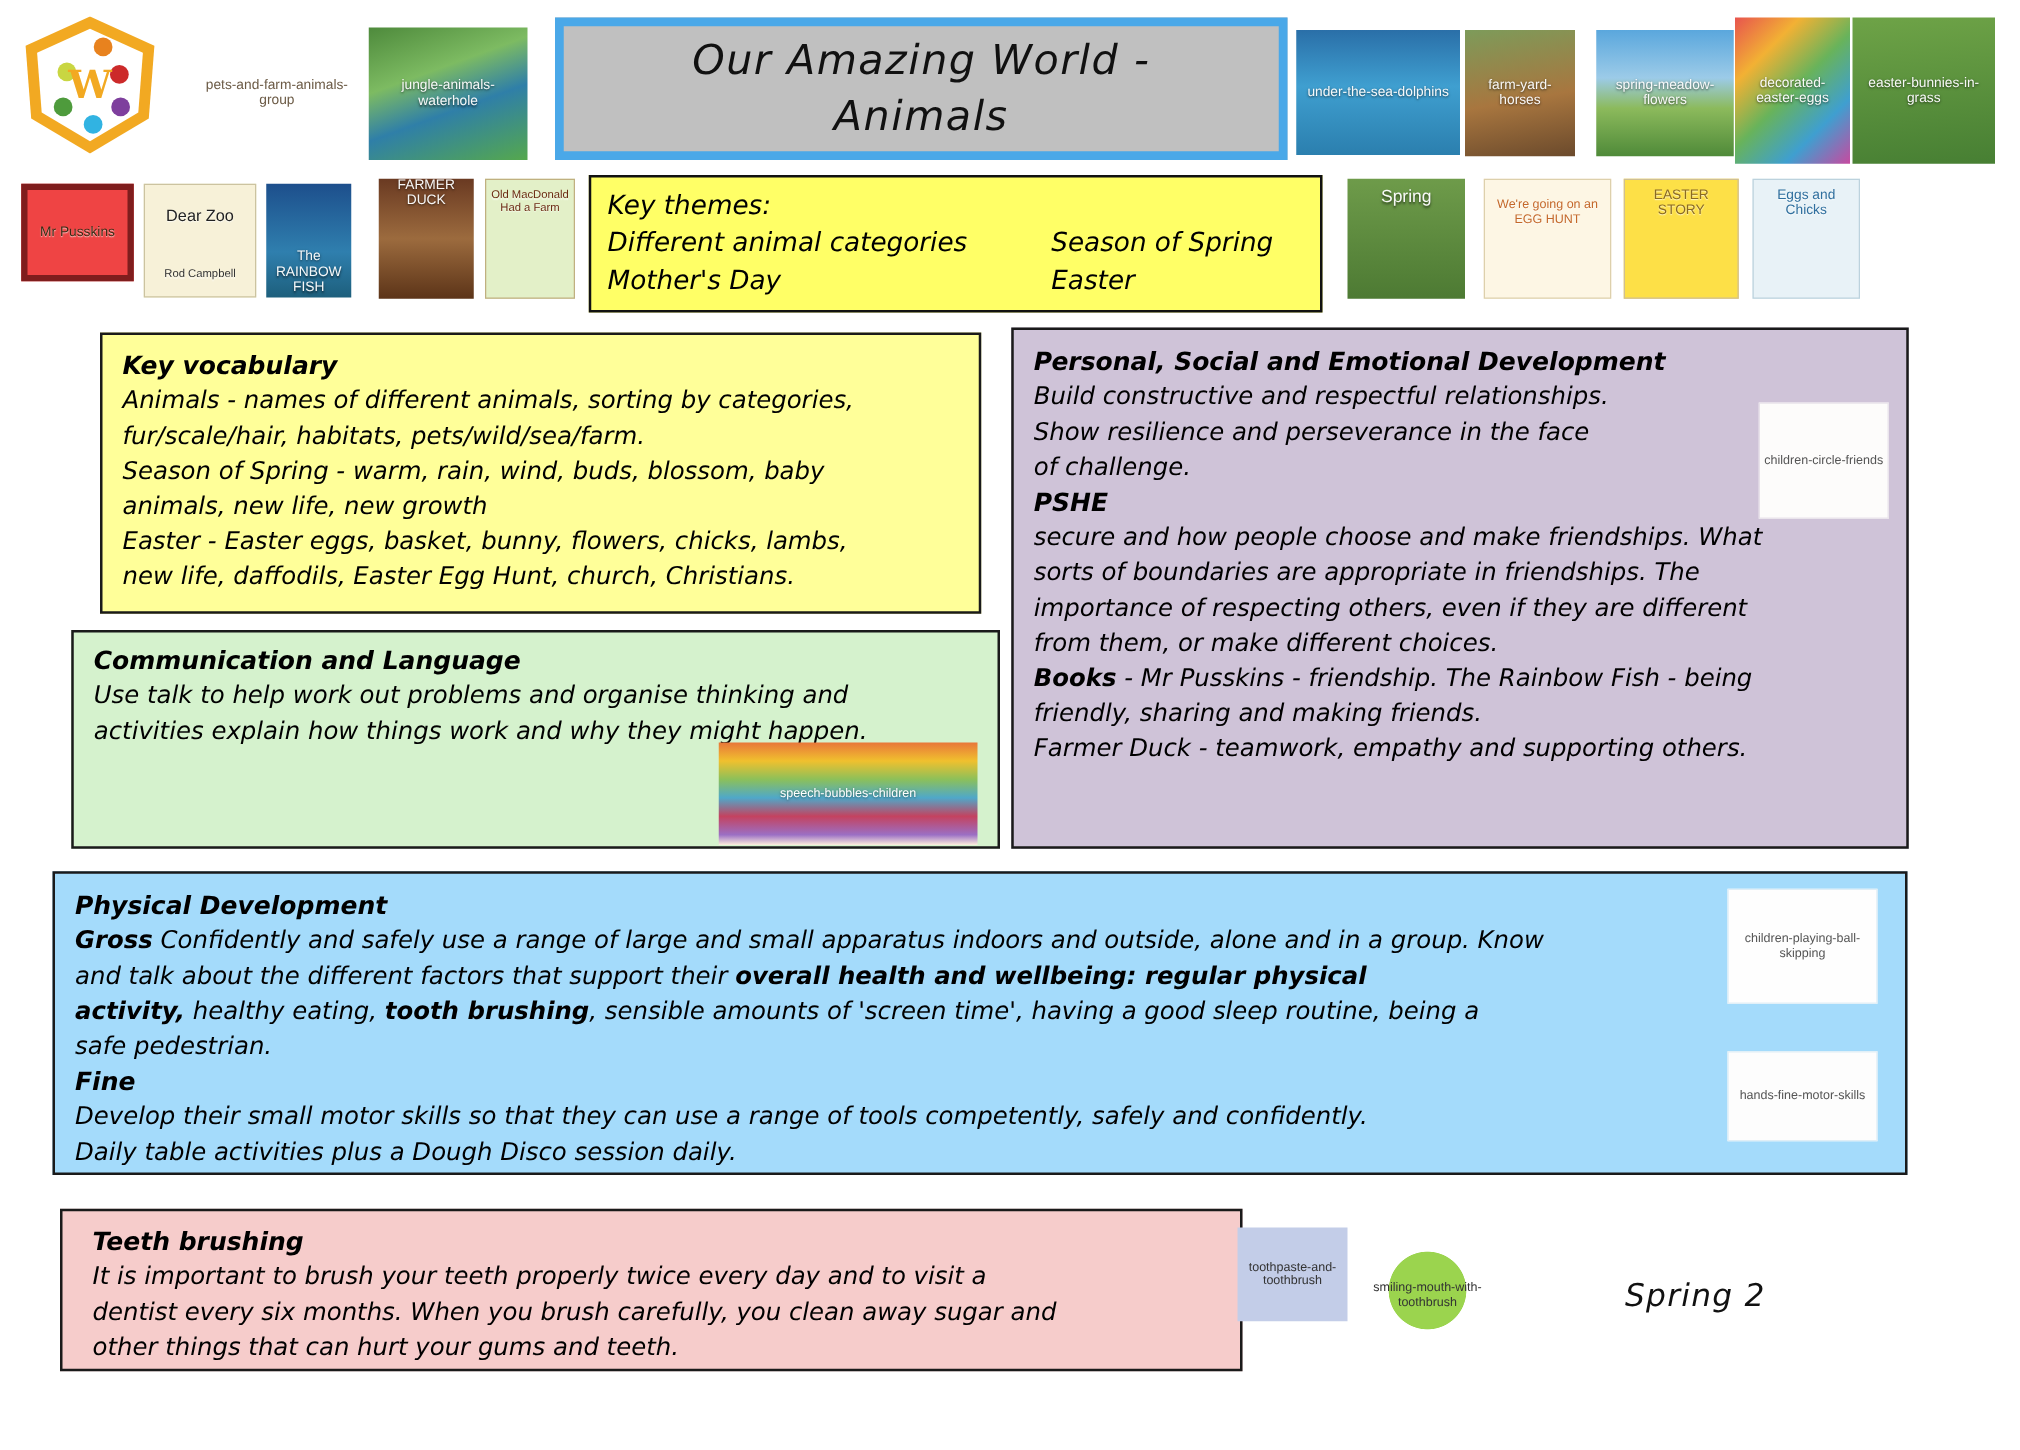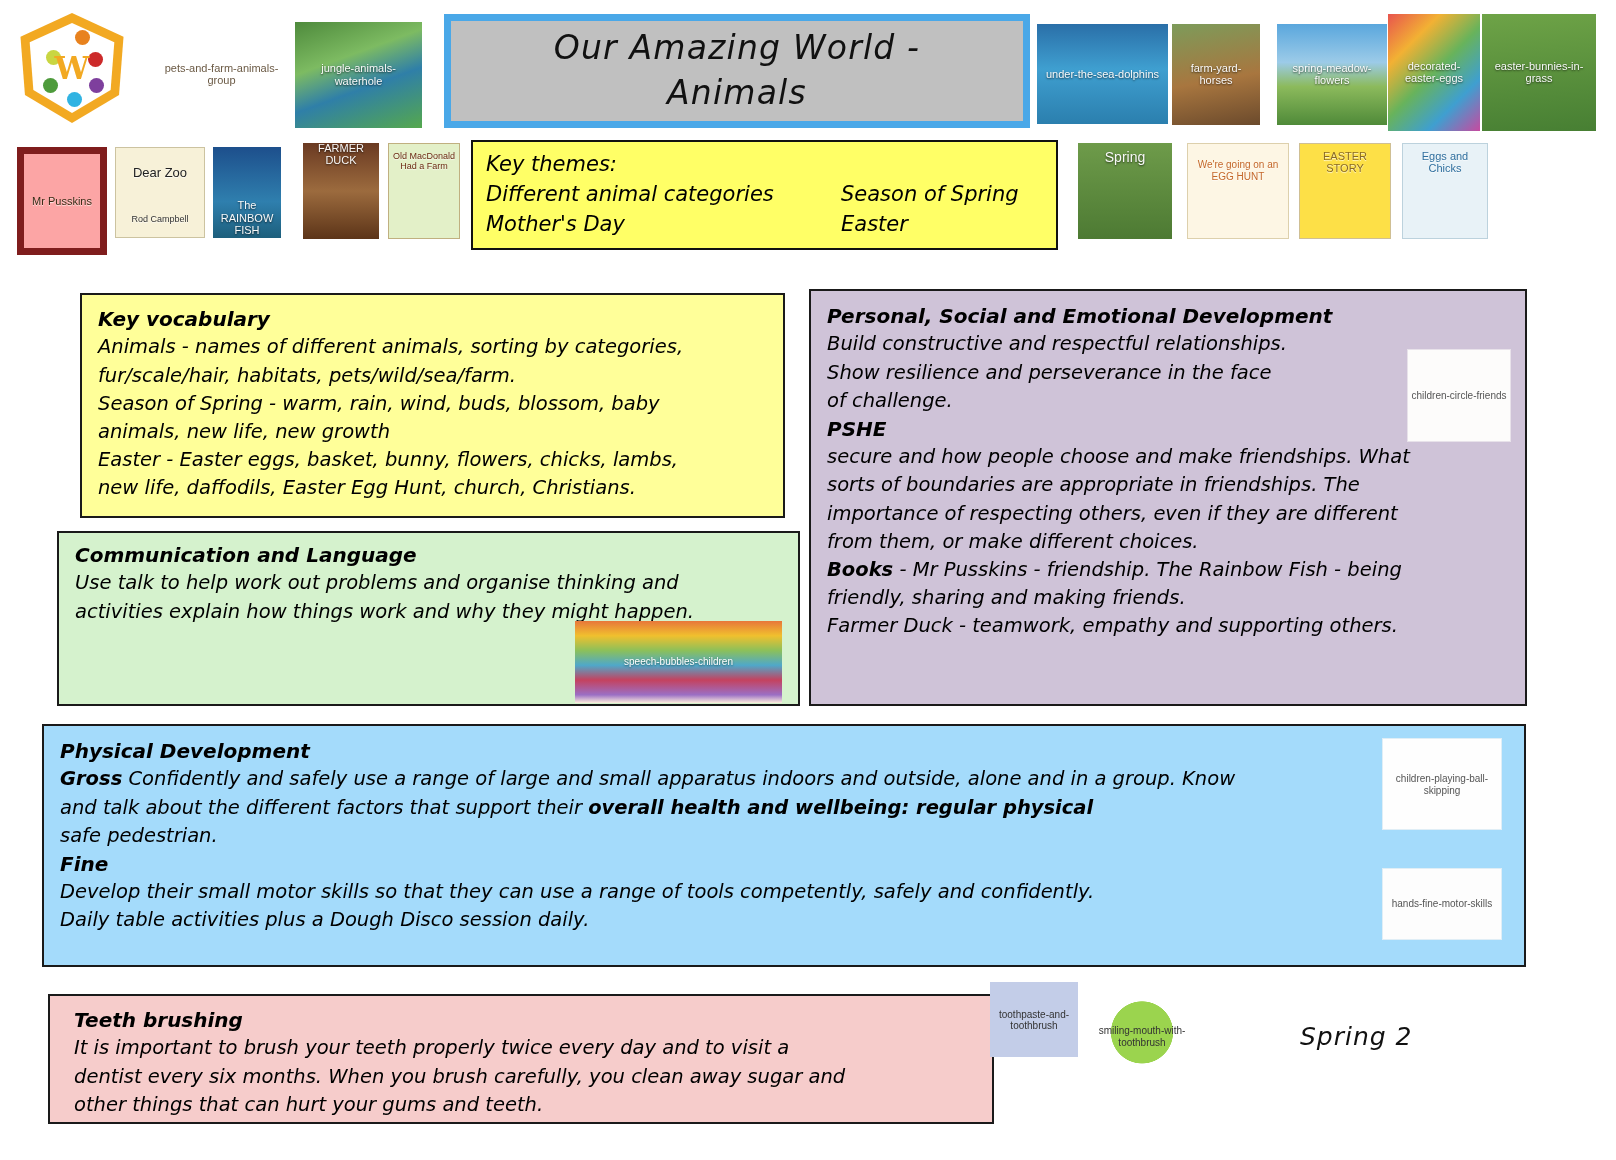--- a/index.html
+++ b/index.html
@@ -59,21 +59,21 @@
     background: #ffff66;
     border: 2px solid #111;
     padding: 8px 0 0 13px;
   }
   .themes-title { font-size: 21px; font-style: italic; line-height: 1.42; }
   .themes-row { display: flex; font-size: 21px; font-style: italic; line-height: 1.42; }
   .themes-row .c1 { width: 355px; }
   .themes-row .c2 { }
 
   
-  .box { position: absolute; border: 2px solid #1a1a1a; margin-top: 27px; }
+  .box { position: absolute; border: 2px solid #1a1a1a; }
   .box .inner { padding: 10px 14px 8px 16px; }
   .h { font-weight: bold; font-size: 20px; font-style: italic; line-height: 1.42; }
   .t { font-size: 19.5px; font-style: italic; line-height: 1.445; }
   .t b { font-weight: bold; }
 
   #vocab-box  { left: 80px;  top: 266px; width: 705px; height: 225px; background: #ffff99; }
   #cl-box     { left: 57px;  top: 504px; width: 743px; height: 175px; background: #d5f2cd; }
   #psed-box   { left: 809px; top: 262px; width: 718px; height: 417px; background: #cfc3d8; }
   #pd-box     { left: 42px;  top: 697px; width: 1484px; height: 243px; background: #a4dbfb; }
   #teeth-box  { left: 48px;  top: 967px; width: 946px; height: 130px; background: #f6cccb; }
@@ -165,21 +165,21 @@
   </div>
   <div class="pic" style="left:1388px; top:14px; width:92px; height:117px;
               background:linear-gradient(135deg,#e8544e 0%,#f2b134 25%,#68b35b 50%,#3f9fd0 75%,#c74aa0 100%);">
     <div class="cap">decorated-easter-eggs</div>
   </div>
   <div class="pic" style="left:1482px; top:14px; width:114px; height:117px;
               background:linear-gradient(175deg,#6ea347 0%,#477f33 100%);">
     <div class="cap">easter-bunnies-in-grass</div>
   </div>
 
-  <div class="pic light" style="left:17px; top:147px; width:90px; height:108px; background:#fca5a5; border:7px solid #7f1d1d;">
+  <div class="pic light" style="left:17px; top:147px; width:90px; height:78px; background:#ef4444; border:5px solid #7f1d1d;">
     <div class="cap" style="color:#3a2a14;">Mr Pusskins</div>
   </div>
   <div class="pic light" style="left:115px; top:147px; width:90px; height:91px; background:#f7f1d8; border:1px solid #ccc3a0;">
     <div class="cap" style="top:28%; color:#222; font-size:13px;">Dear Zoo</div>
     <div class="cap" style="top:80%; color:#333; font-size:9px;">Rod Campbell</div>
   </div>
   <div class="pic" style="left:213px; top:147px; width:68px; height:91px; background:linear-gradient(180deg,#1d4f8c 0%,#2f7fae 60%,#1d5f7c 100%);">
     <div class="cap" style="top:78%;">The RAINBOW FISH</div>
   </div>
   <div class="pic" style="left:303px; top:143px; width:76px; height:96px; background:linear-gradient(180deg,#6a3a22 0%,#9c6b3e 50%,#5c3418 100%);">
@@ -257,20 +257,21 @@
                 background:#fdfcfb; border:1px solid #e8e2ea;">
       <div class="cap">children-circle-friends</div>
     </div>
   </div>
 
   <div class="box" id="pd-box">
     <div class="inner" style="padding:11px 14px 0 16px;">
       <div class="h">Physical Development</div>
       <div class="t"><b>Gross</b><span> Confidently and safely use a range of large and small apparatus indoors and outside, alone and in a group. Know</span></div>
       <div class="t"><span>and talk about the different factors that support their </span><b>overall health and wellbeing: regular physical</b></div>
+      <div class="t"><b>activity,</b><span> healthy eating, </span><b>tooth brushing</b><span>, sensible amounts of 'screen time', having a good sleep routine, being a</span></div>
       <div class="t">safe pedestrian.</div>
       <div class="h">Fine</div>
       <div class="t">Develop their small motor skills so that they can use a range of tools competently, safely and confidently.</div>
       <div class="t">Daily table activities plus a Dough Disco session daily.</div>
     </div>
     <div class="illus" style="left:1338px; top:12px; width:120px; height:92px; background:#fefefe; border:1px solid #e0eef6;">
       <div class="cap">children-playing-ball-skipping</div>
     </div>
     <div class="illus" style="left:1338px; top:142px; width:120px; height:72px; background:#fdfdfd; border:1px solid #e0eef6;">
       <div class="cap">hands-fine-motor-skills</div>

